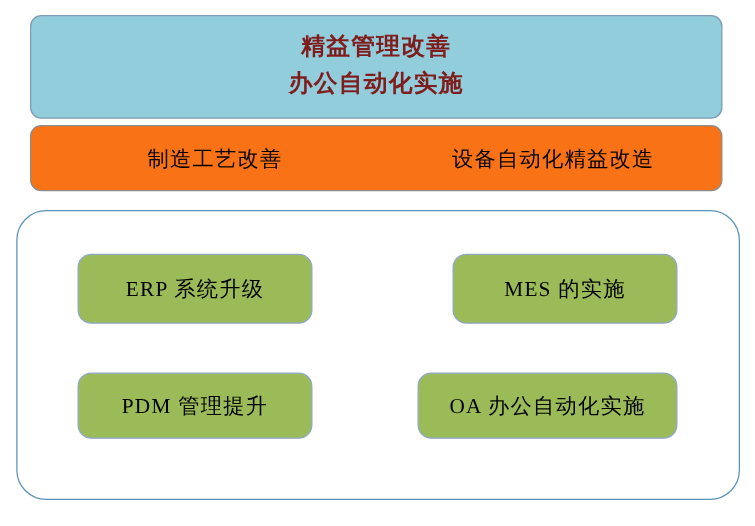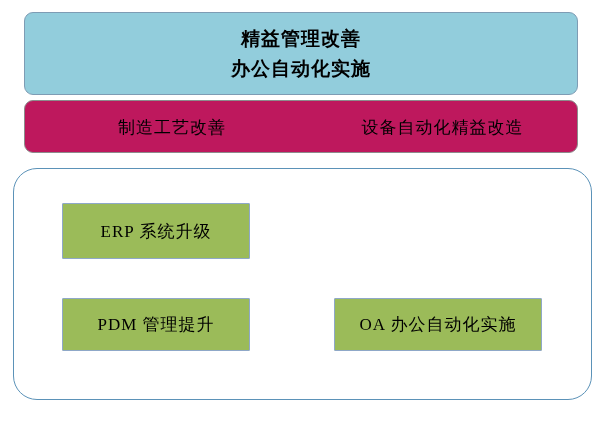--- a/index.html
+++ b/index.html
@@ -37,35 +37,36 @@
     border-radius: 9px;
     display: flex;
     flex-direction: column;
     align-items: center;
     justify-content: center;
     gap: 10px;
   }
   .banner-blue .line {
     font-size: 19px;
     font-weight: bold;
-    color: #000000;
+    color: #7f1d1d;
     letter-spacing: 1px;
     line-height: 1.05;
     white-space: nowrap;
+    font-family: Liberation Mono, monospace;
   }
 
   
   .banner-orange {
     position: absolute;
     left: 24px;
     top: 100px;
     width: 554px;
     height: 53px;
     box-sizing: border-box;
-    background: #be185d;
+    background: #f97316;
     border: 1px solid #8C8C8C;
     border-radius: 9px;
   }
   .banner-orange .slot {
     position: absolute;
     top: 0;
     height: 53px;
     display: flex;
     align-items: center;
     justify-content: center;
@@ -89,21 +90,21 @@
     border: 1.6px solid #5B92B8;
     border-radius: 24px;
   }
 
   
   .item-box {
     position: absolute;
     box-sizing: border-box;
     background: #9BBB59;
     border: 1.4px solid #8FA8C8;
-    border-radius: 1px;
+    border-radius: 11px;
     display: flex;
     align-items: center;
     justify-content: center;
     font-size: 17px;
     color: #000000;
     letter-spacing: 1px;
     white-space: nowrap;
   }
   .item-r0c0 { left: 62px;  top: 203px; width: 188px; height: 56px; }
   .item-r0c1 { left: 362px; top: 203px; width: 180px; height: 56px; }
@@ -122,18 +123,19 @@
 
   <div class="banner-orange">
     <div class="slot slot-left">制造工艺改善</div>
     <div class="slot slot-right">设备自动化精益改造</div>
   </div>
 
   <div class="container-box"></div>
 
   <div class="item-box item-r0c0">ERP 系统升级</div>
 
+  <div class="item-box item-r0c1">MES 的实施</div>
 
   <div class="item-box item-r1c0">PDM 管理提升</div>
 
   <div class="item-box item-r1c1">OA 办公自动化实施</div>
 
 </div>
 
 </body></html>

